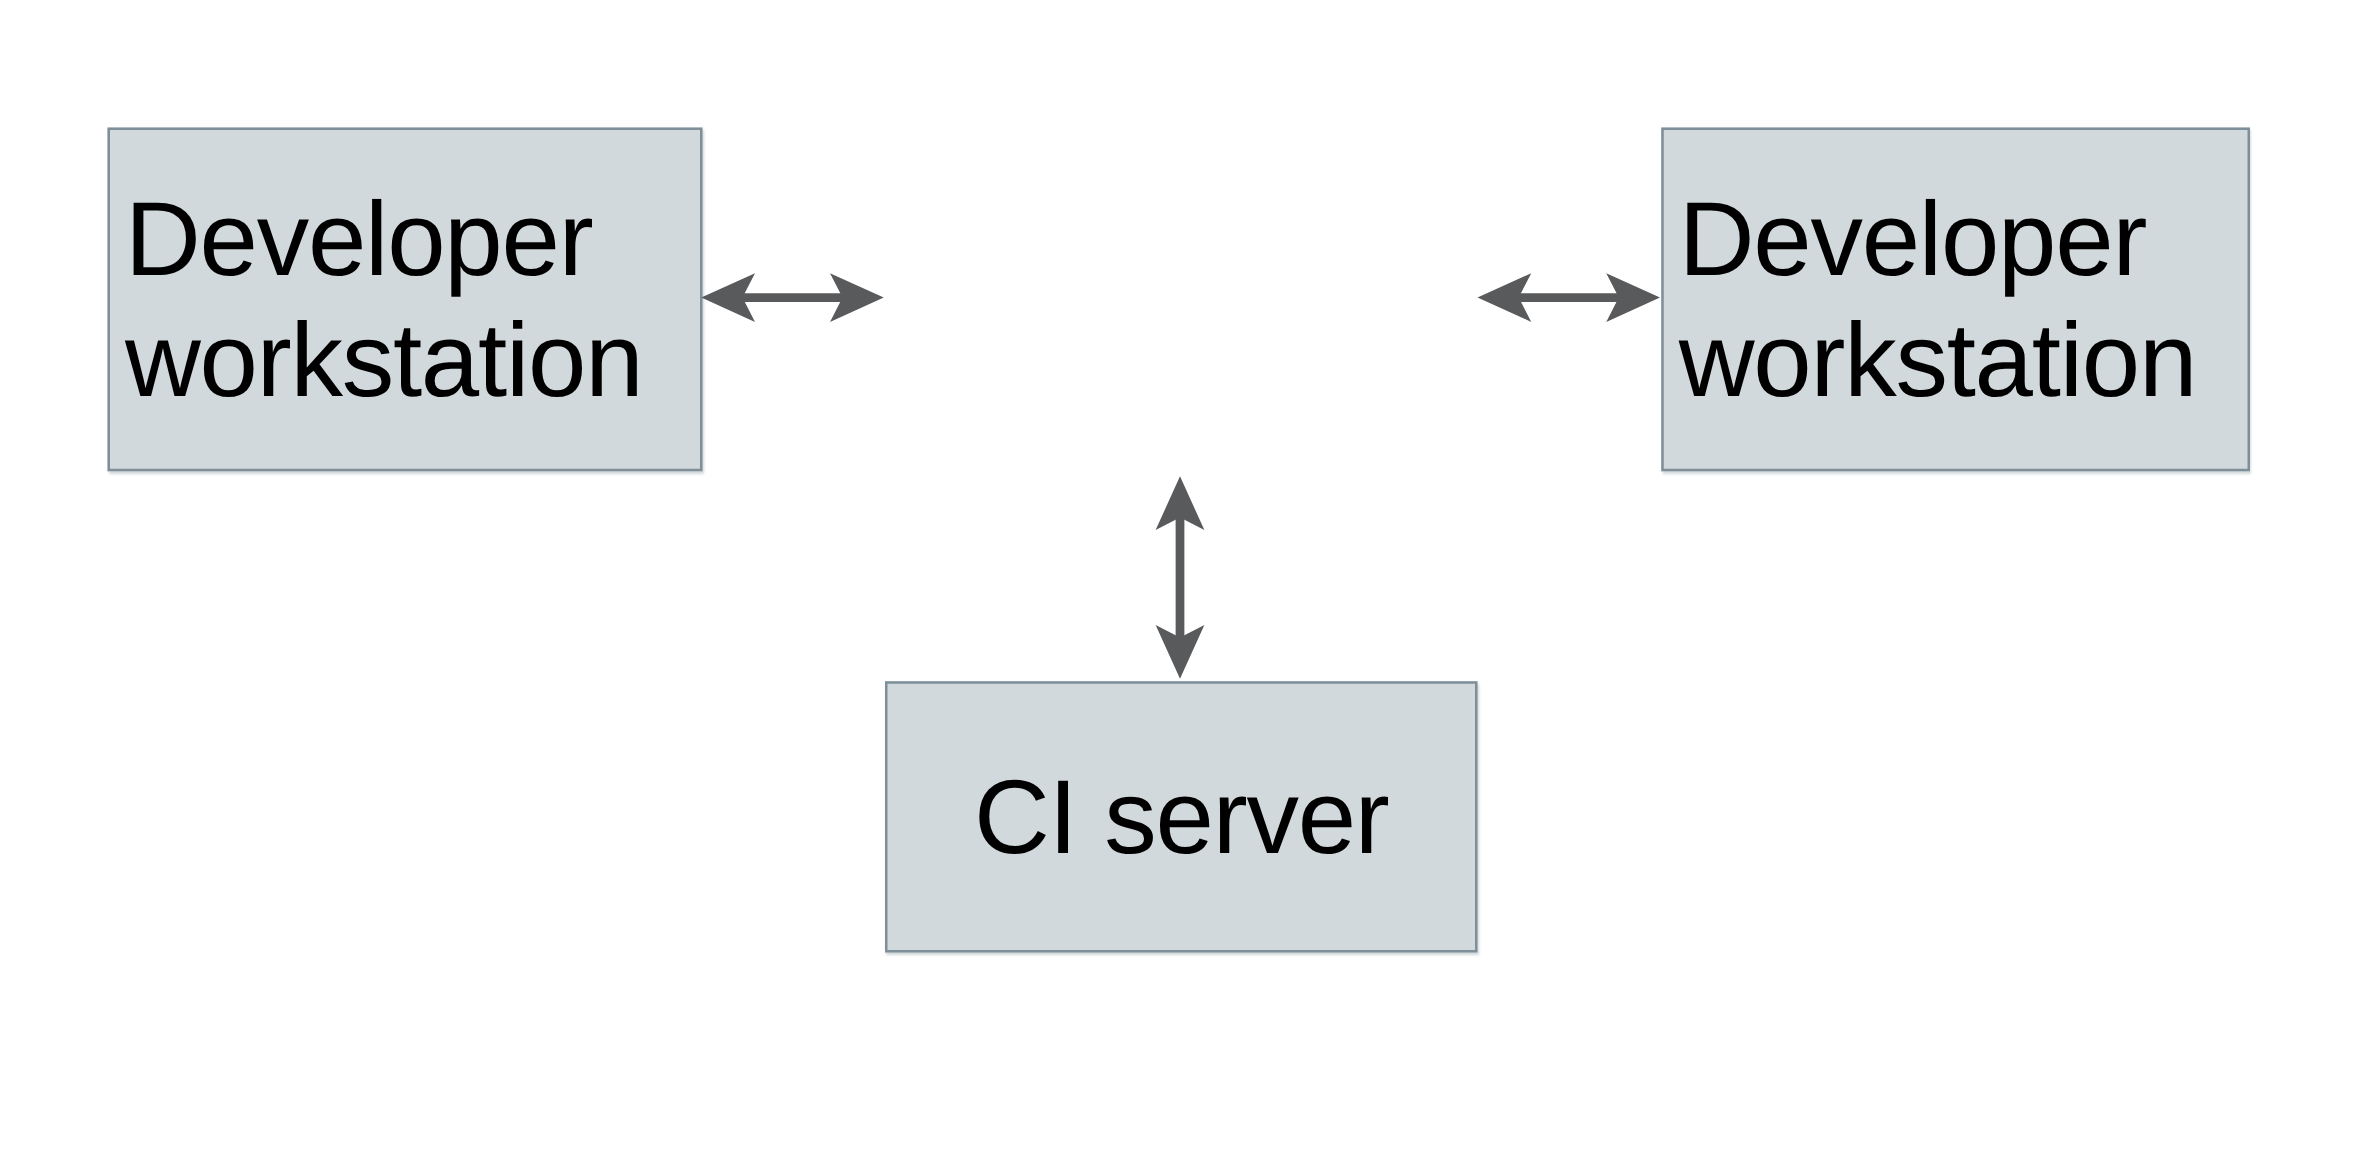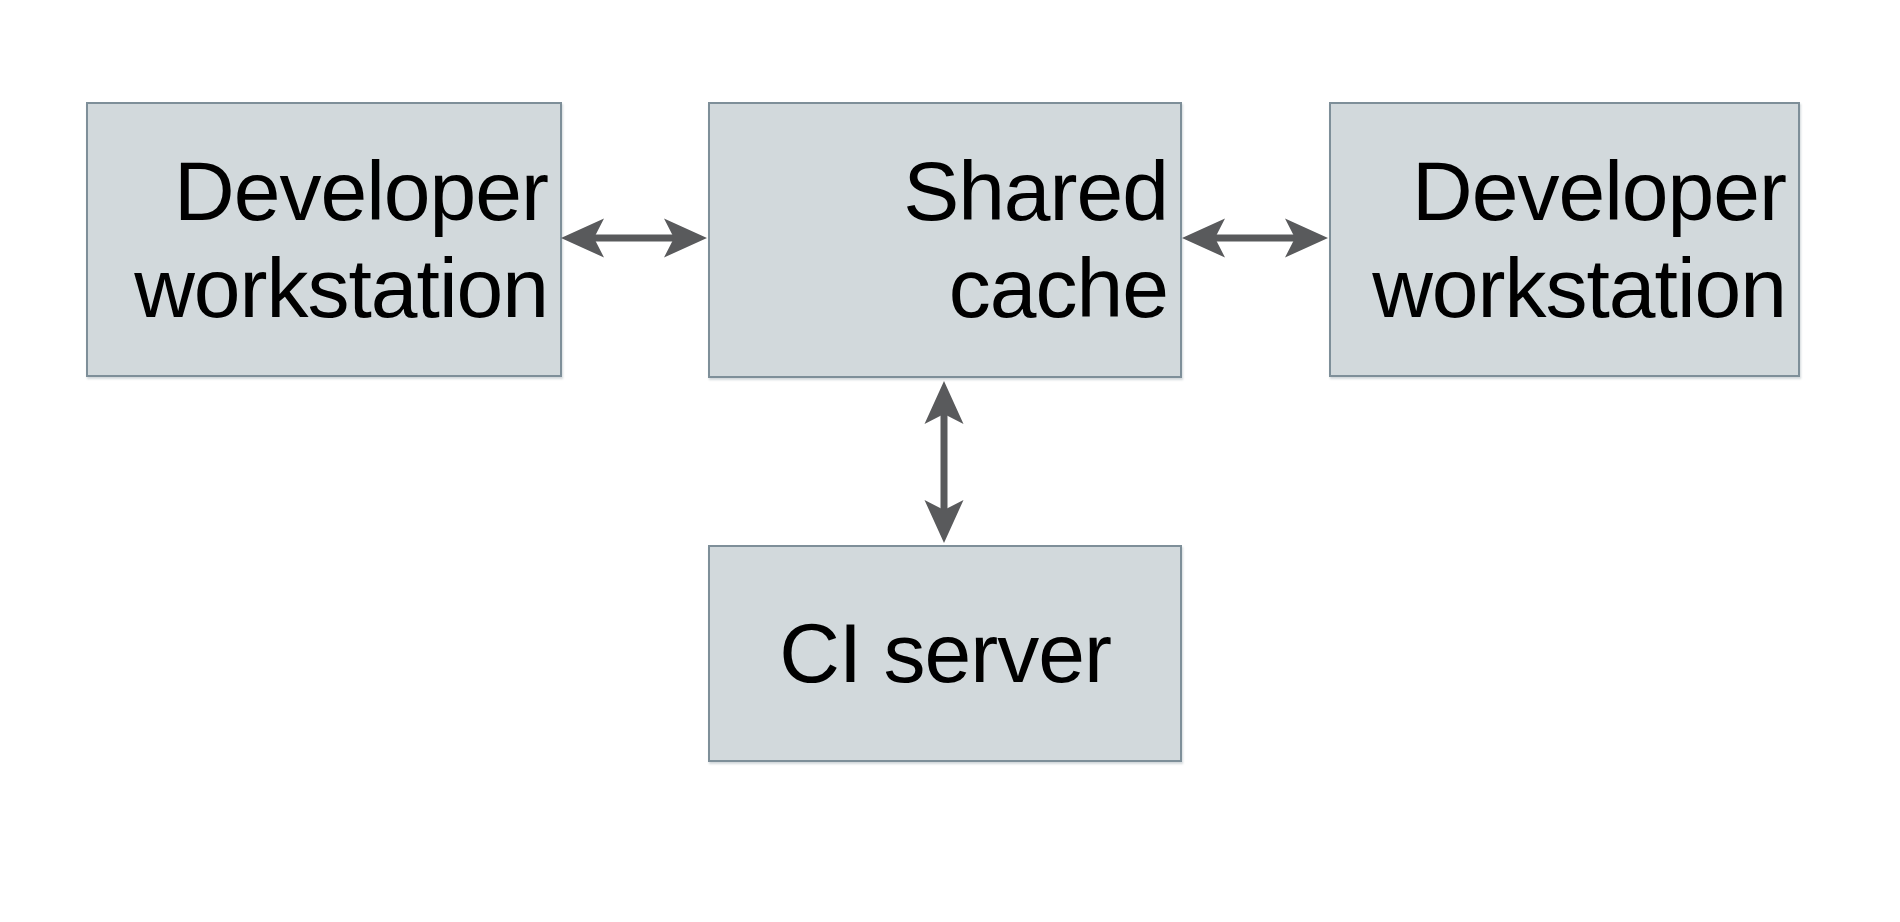--- a/index.html
+++ b/index.html
@@ -24,21 +24,21 @@
     background: var(--background);
   }
   .node {
     position: absolute;
     background: var(--node-fill);
     border: 2px solid var(--node-border);
     box-shadow: 1px 2px 2px rgba(125, 142, 152, 0.35);
     display: flex;
     align-items: center;
     justify-content: center;
-    text-align: right;
+    text-align: left;
     color: var(--text);
     font-size: 84px;
     line-height: 97px;
     letter-spacing: -1px;
     padding: 0 12px;
   }
   .node-dev-left  { left:  86px; top: 102px; width: 476px; height: 275px; }
   .node-cache     { left: 708px; top: 102px; width: 474px; height: 276px; }
   .node-dev-right { left:1329px; top: 102px; width: 471px; height: 275px; }
   .node-ci        { left: 708px; top: 545px; width: 474px; height: 217px; }
@@ -61,23 +61,20 @@
 </style>
 </head>
 <body>
 
 <div class="canvas">
 
   <div class="node node-dev-left">
     <span>Developer workstation</span>
   </div>
 
-  <div class="node node-cache">
-    <span>Shared cache</span>
-  </div>
 
   <div class="node node-dev-right">
     <span>Developer workstation</span>
   </div>
 
   <div class="node node-ci">
     <span>CI server</span>
   </div>
 
   <svg class="arrow arrow-left" width="150" height="52" viewBox="0 0 150 52">

